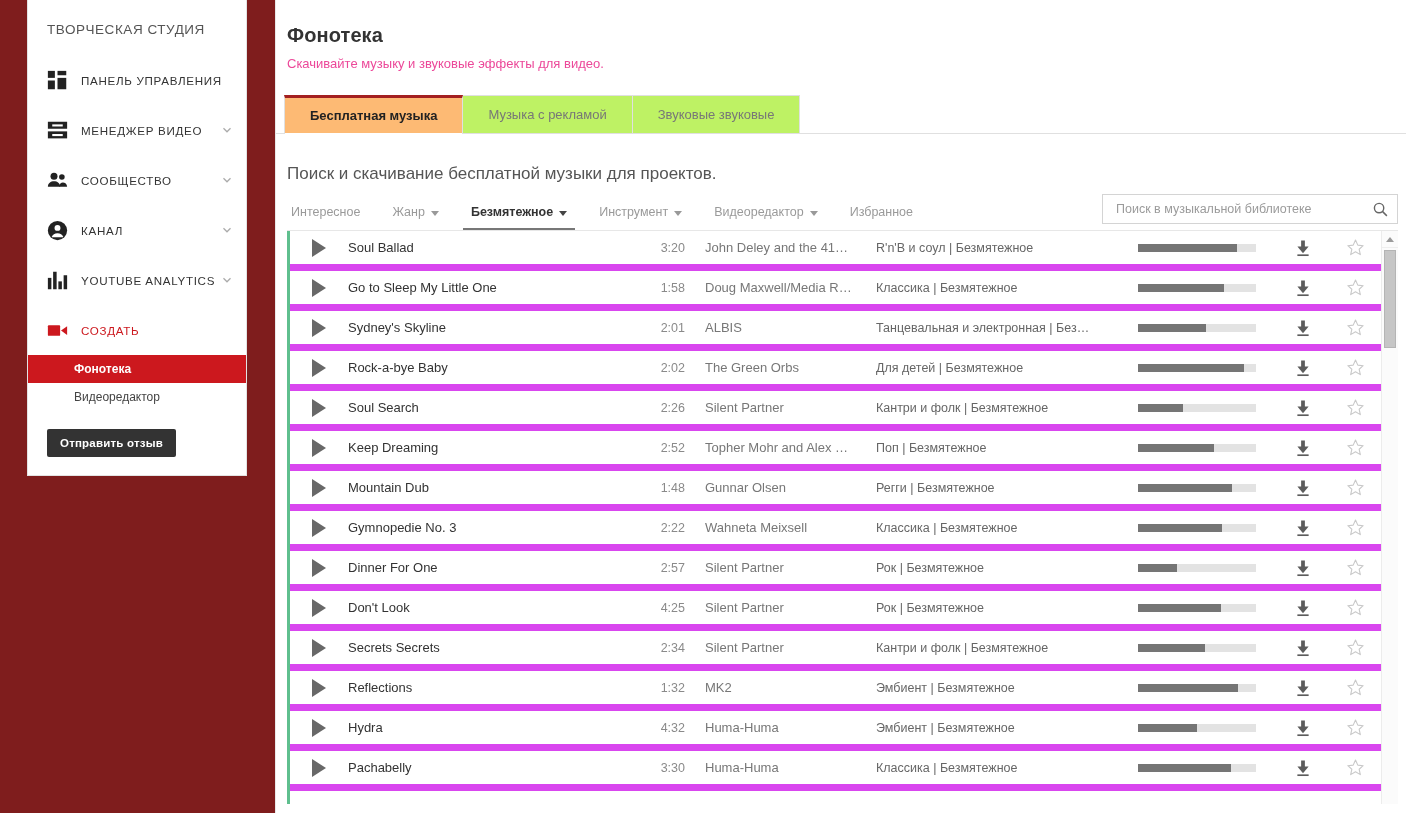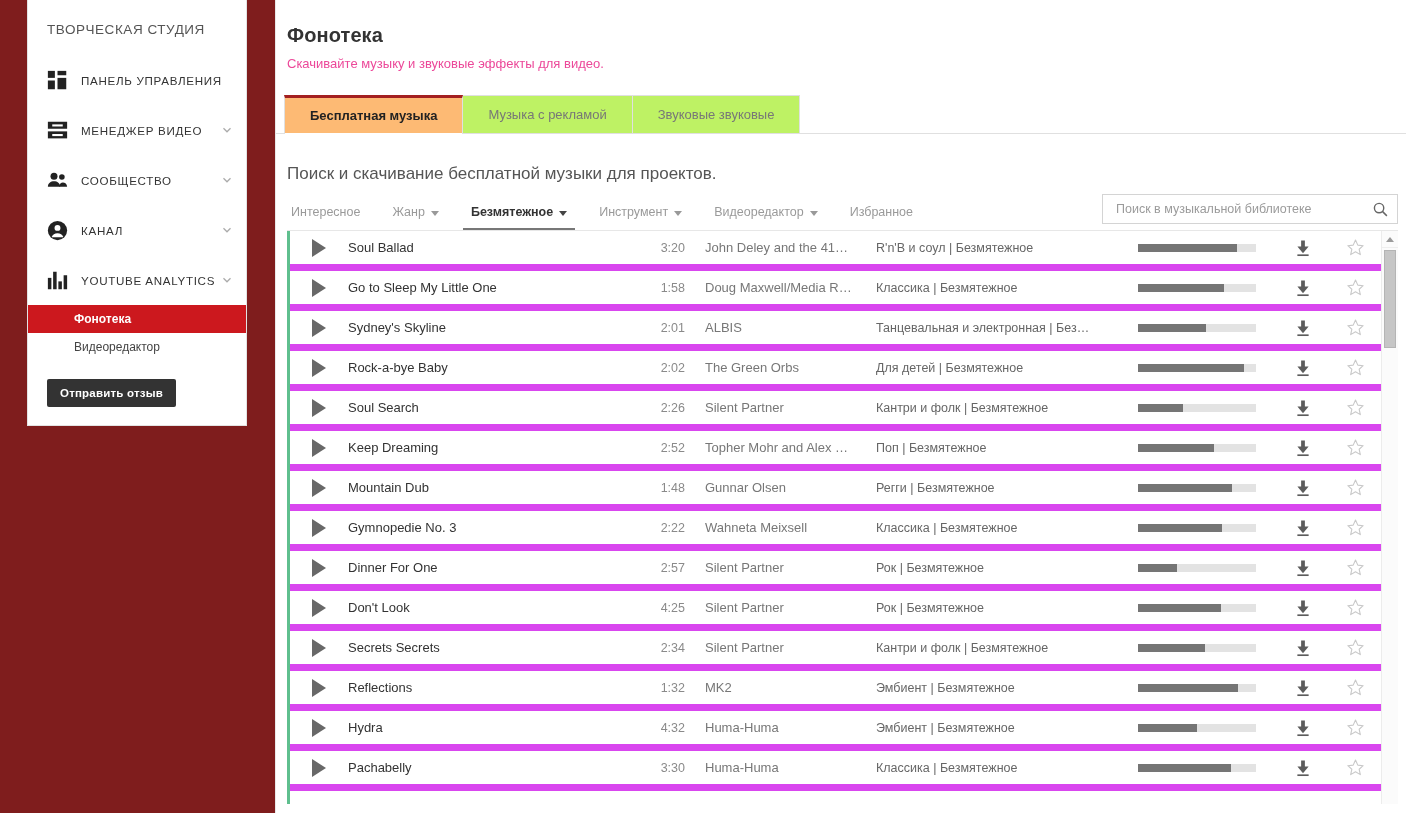--- a/index.html
+++ b/index.html
@@ -421,20 +421,27 @@
           <rect x="7" y="2" width="4" height="20" fill="#222"></rect>
           <rect x="13" y="13" width="4" height="9" fill="#222"></rect>
           <rect x="19" y="6" width="4" height="16" fill="#222"></rect>
         </svg>
         <span class="nav-label">YOUTUBE ANALYTICS</span>
         <svg class="chev" viewBox="0 0 24 24">
           <path d="M6 9 L12 15 L18 9" fill="none" stroke="#666" stroke-width="2.2"></path>
         </svg>
       </div>
 
+      <div class="nav-item">
+        <svg class="nav-ico" viewBox="0 0 24 24">
+          <rect x="1" y="6" width="14" height="12" rx="1" fill="#cc181e"></rect>
+          <path d="M16 12 L23 7 L23 17 Z" fill="#cc181e"></path>
+        </svg>
+        <span class="nav-label red">СОЗДАТЬ</span>
+      </div>
 
       <div class="sub-item active">Фонотека</div>
       <div class="sub-item">Видеоредактор</div>
 
       <button class="feedback-btn">Отправить отзыв</button>
     </div>
   </div>
 
   <div id="main">
 

